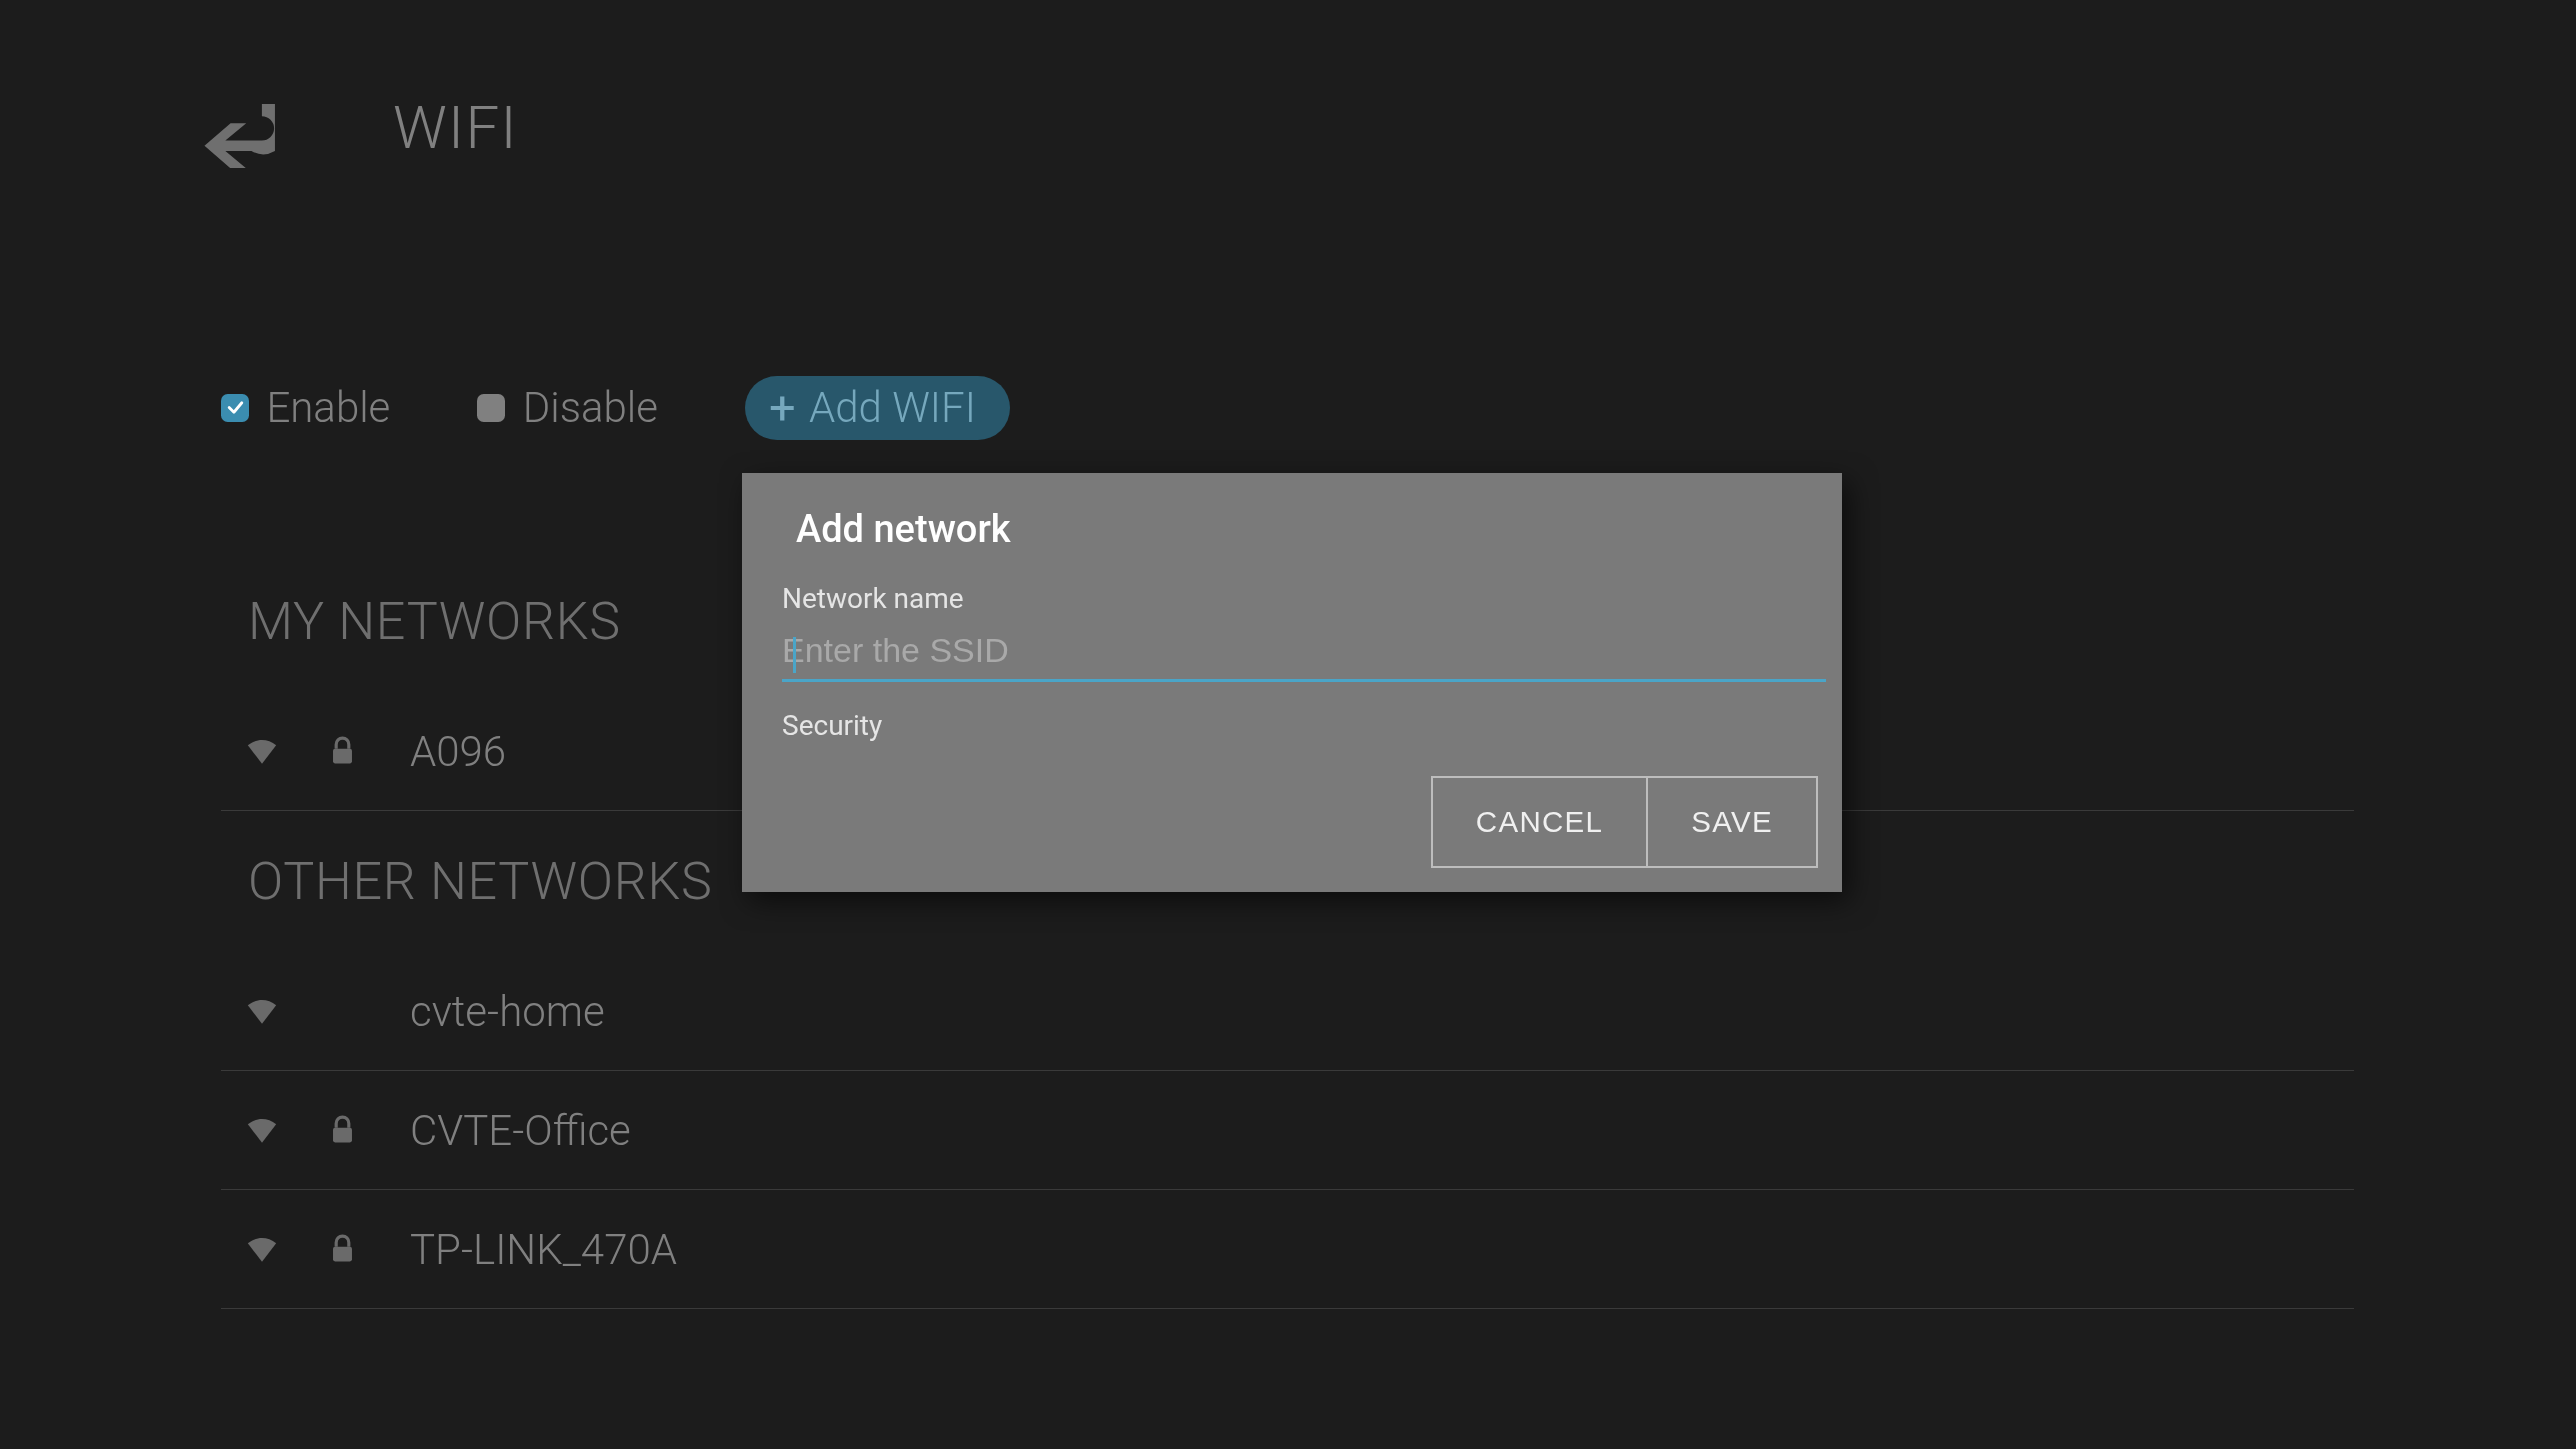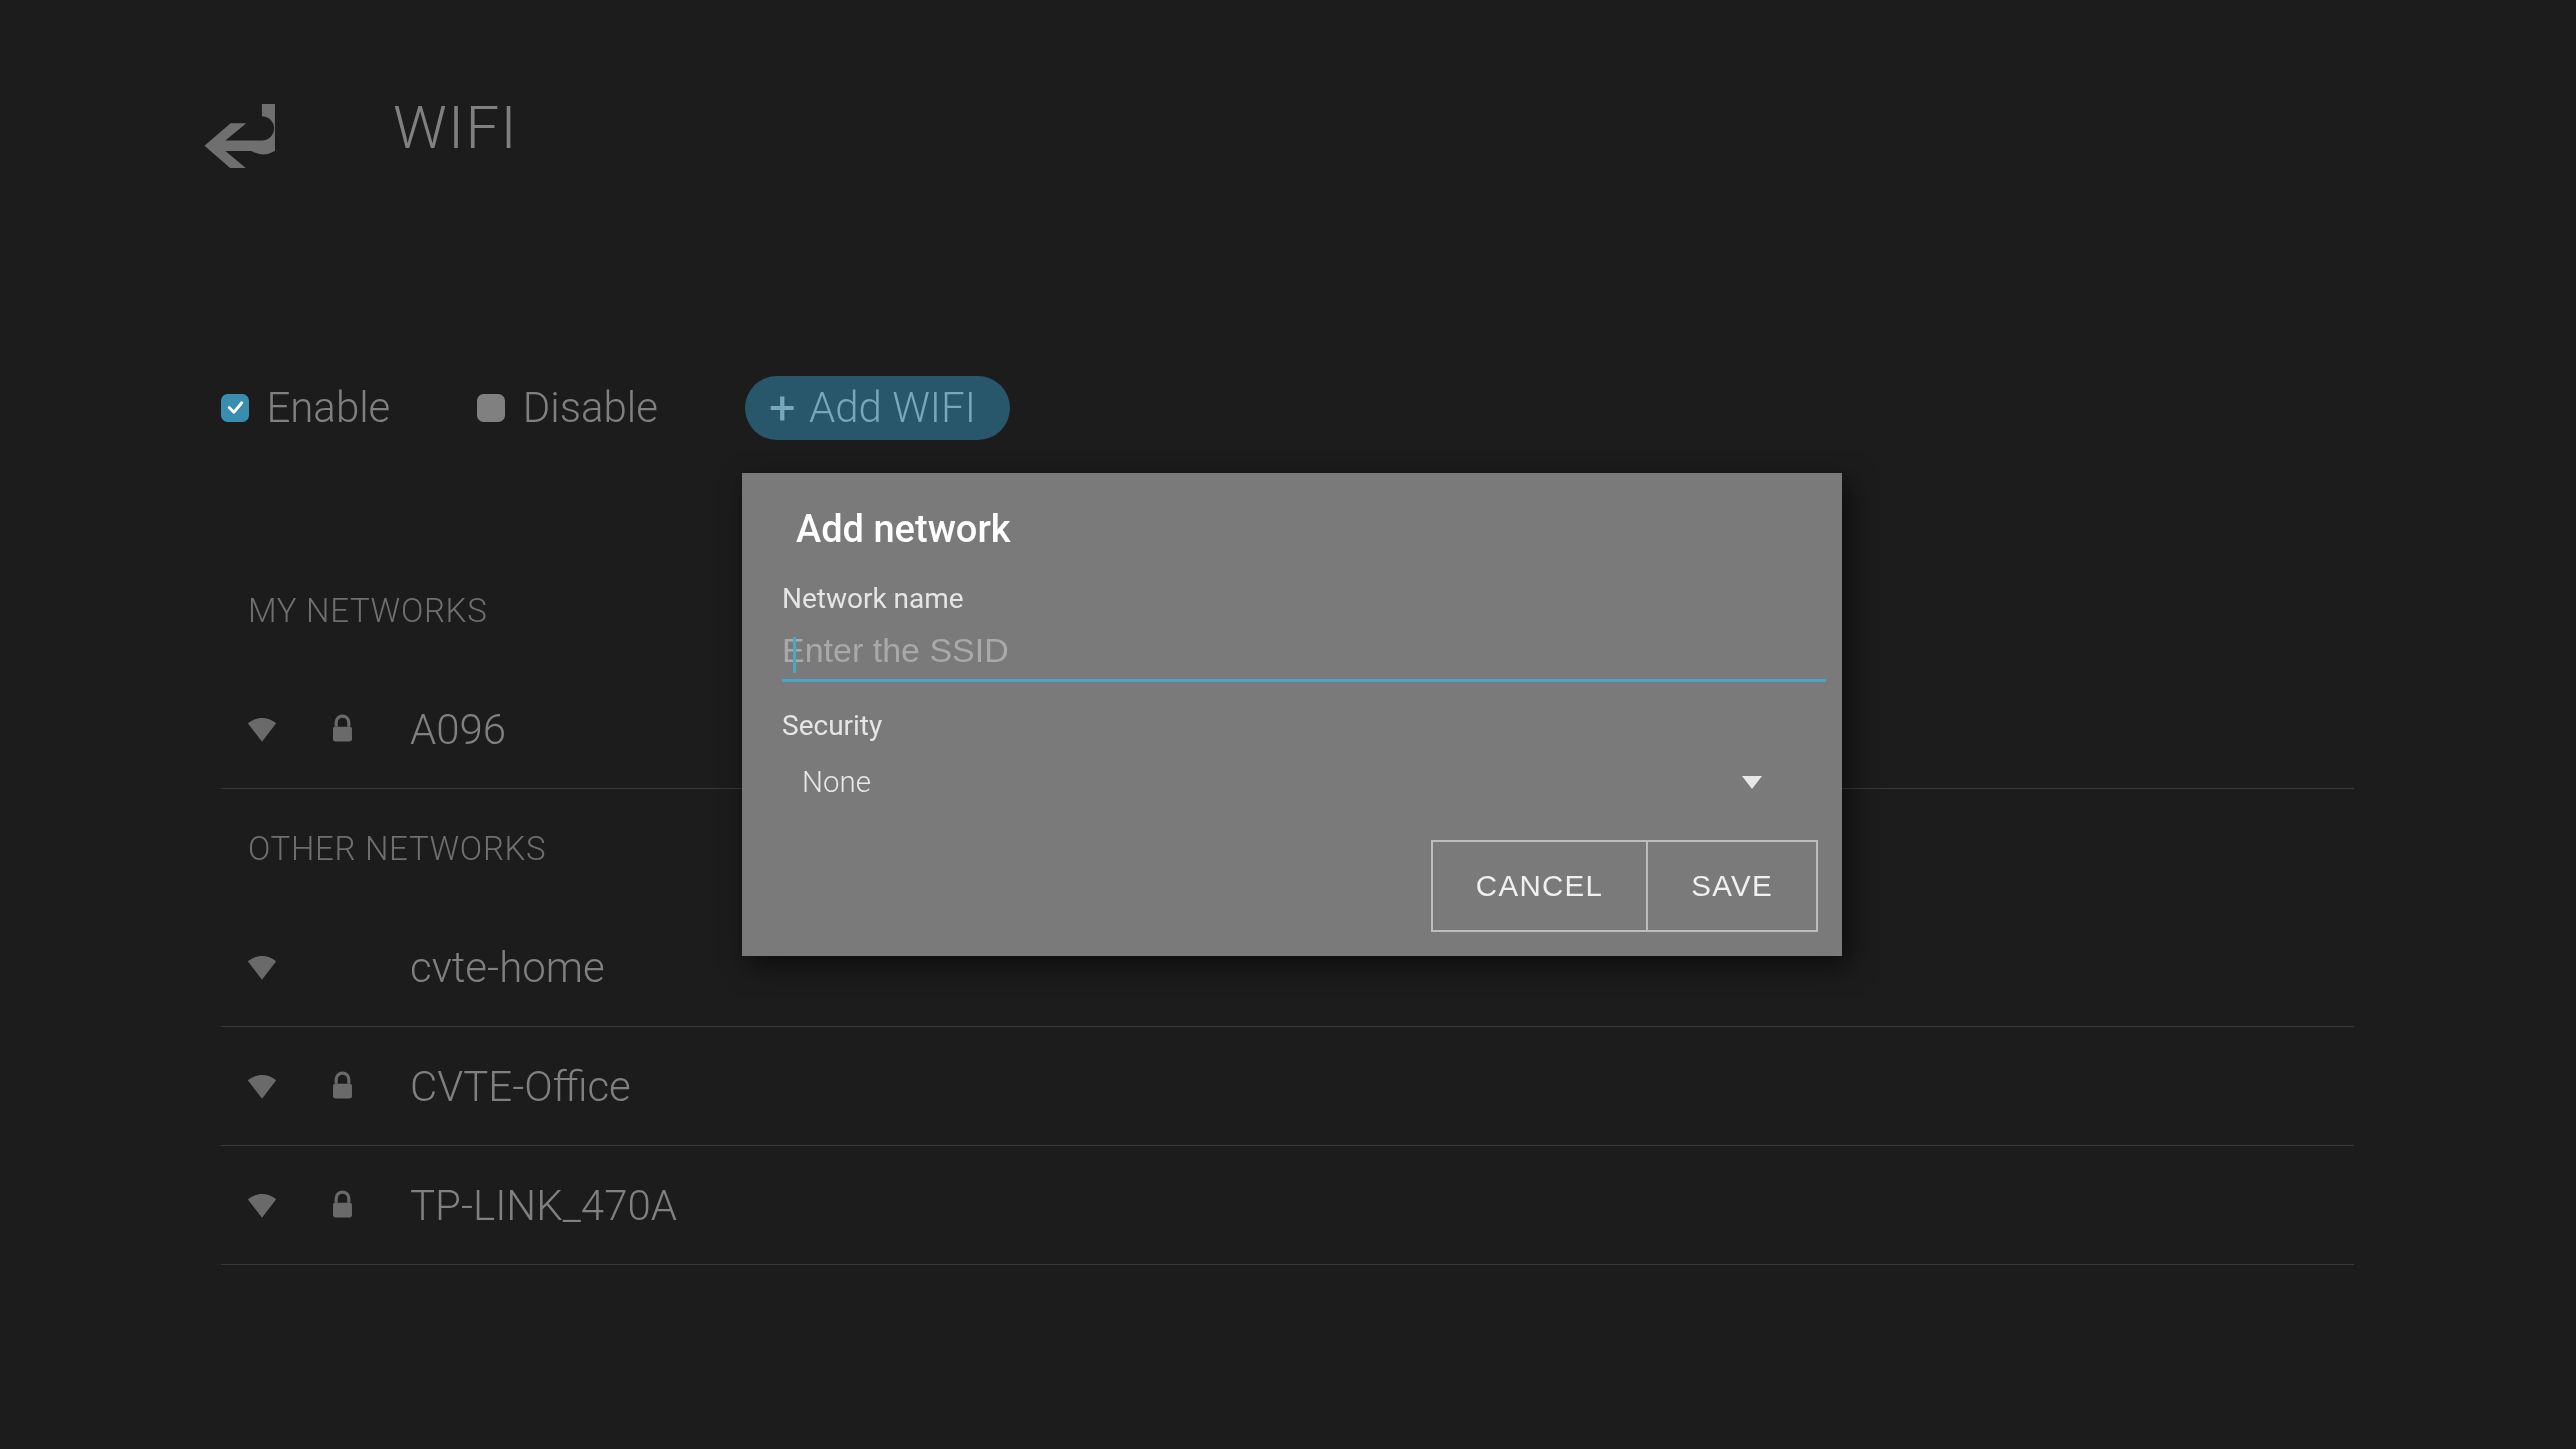--- a/index.html
+++ b/index.html
@@ -67,21 +67,21 @@
   .pill .plus { font-size: 47px; font-weight:400; line-height:1; }
 
   
   .list-area {
     position:absolute;
     left: 221px;
     top: 557px;
     width: 2133px;
   }
   .section-h {
-    font-size: 33px;
+    font-size: 52px;
     color:#6f6f6f;
     letter-spacing:0.7px;
     margin: 34px 0 40px 27px;
   }
   .net-row {
     display:flex;
     align-items:center;
     height: 119px;
     border-bottom: 1.3px solid #3a3a3a;
     padding-left: 0px;
@@ -264,24 +264,20 @@
   </div>
 
   <div class="scrim"></div>
   <div class="dialog">
     <div class="dlg-title">Add network</div>
     <div class="dlg-body">
       <div class="fld-label">Network name</div>
       <input class="ssid-input" placeholder="Enter the SSID" style="">
       <div class="sec-row">
         <div class="fld-label">Security</div>
-        <div class="sec-select">
-          <span class="sec-value">None</span>
-          <span class="tri"></span>
-        </div>
       </div>
     </div>
     <div class="dlg-actions">
       <button class="dlg-btn">CANCEL</button>
       <button class="dlg-btn">SAVE</button>
     </div>
     <div class="caret"></div>
   </div>
 
 </div>

